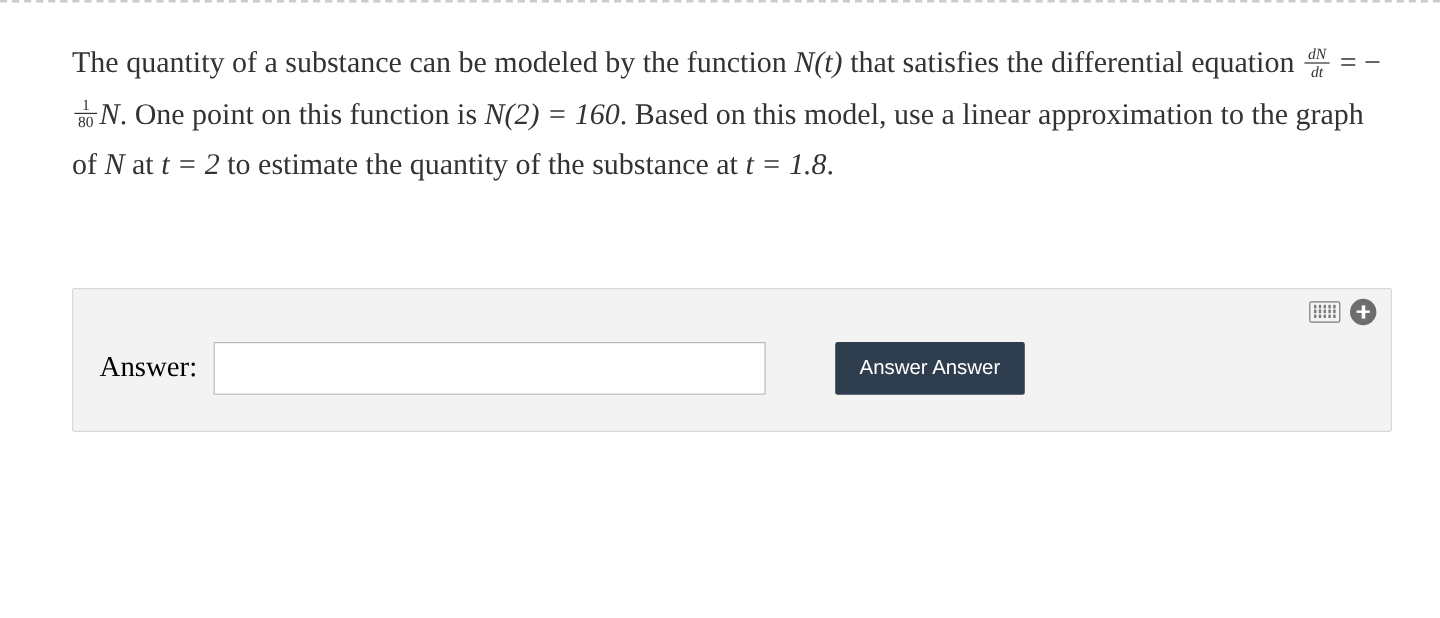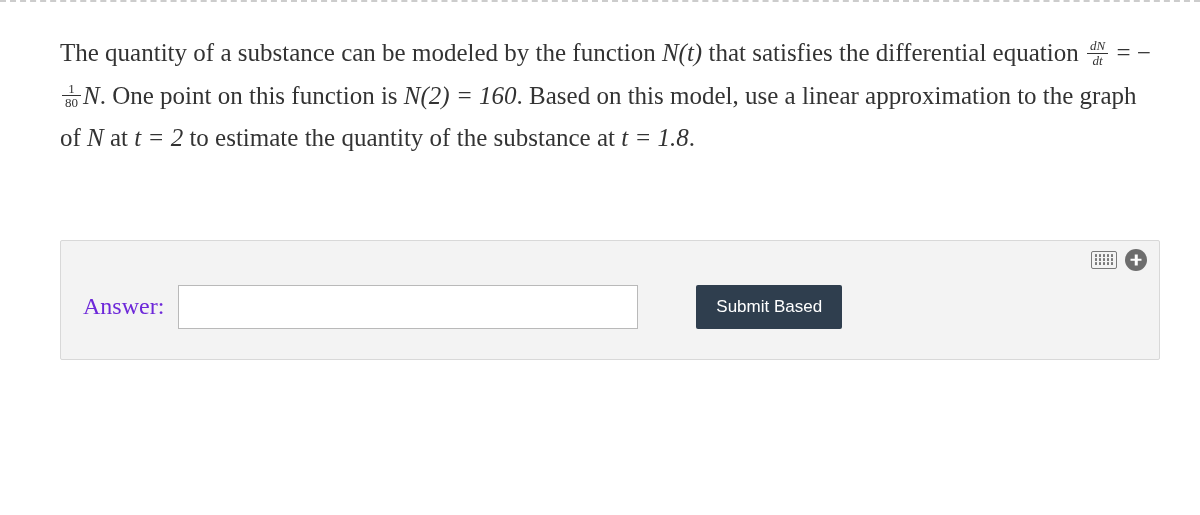--- a/index.html
+++ b/index.html
@@ -79,21 +79,21 @@
   .plus-icon::before { width: 11px; height: 2.5px; }
   .plus-icon::after  { width: 2.5px; height: 11px; }
   .answer-row {
     display: flex;
     align-items: center;
     gap: 14px;
     margin-top: 26px;
   }
   .answer-label {
     font-size: 24px;
-    color: #6d28d9;
+    color: #000000;
   }
   .answer-input {
     width: 460px;
     height: 44px;
     font-size: 20px;
     padding: 4px 10px;
     border: 1px solid #b9b9b9;
     background: #ffffff;
     font-family: Georgia, 'Times New Roman', serif;
   }
@@ -142,17 +142,17 @@
             <span class="dot"></span>
             <span class="dot"></span>
             <span class="dot"></span>
           </div>
       </div>
       <div class="plus-icon"></div>
     </div>
     <div class="answer-row">
       <span class="answer-label">Answer:</span>
       <input class="answer-input" type="text" placeholder="" style="">
-      <button class="submit-btn">Submit Based</button>
+      <button class="submit-btn">Answer Answer</button>
     </div>
   </div>
 
 </div>
 
 </body></html>

